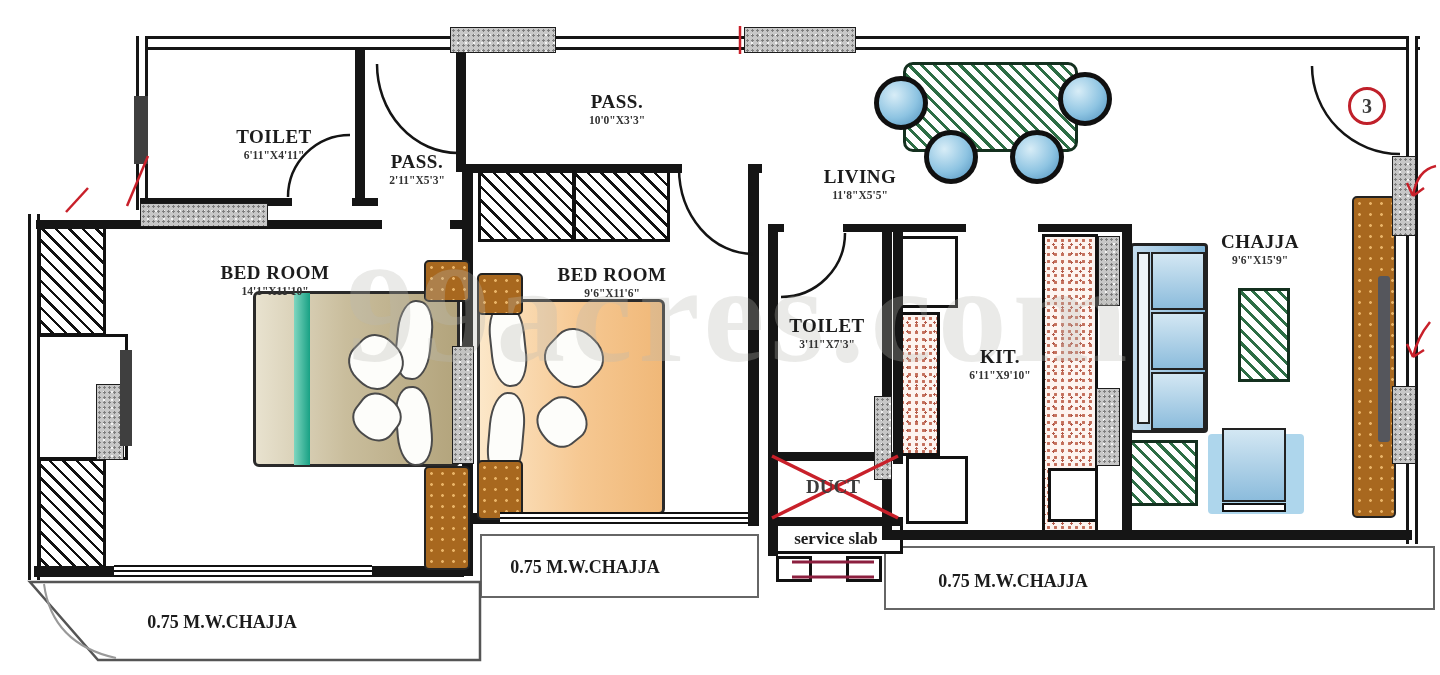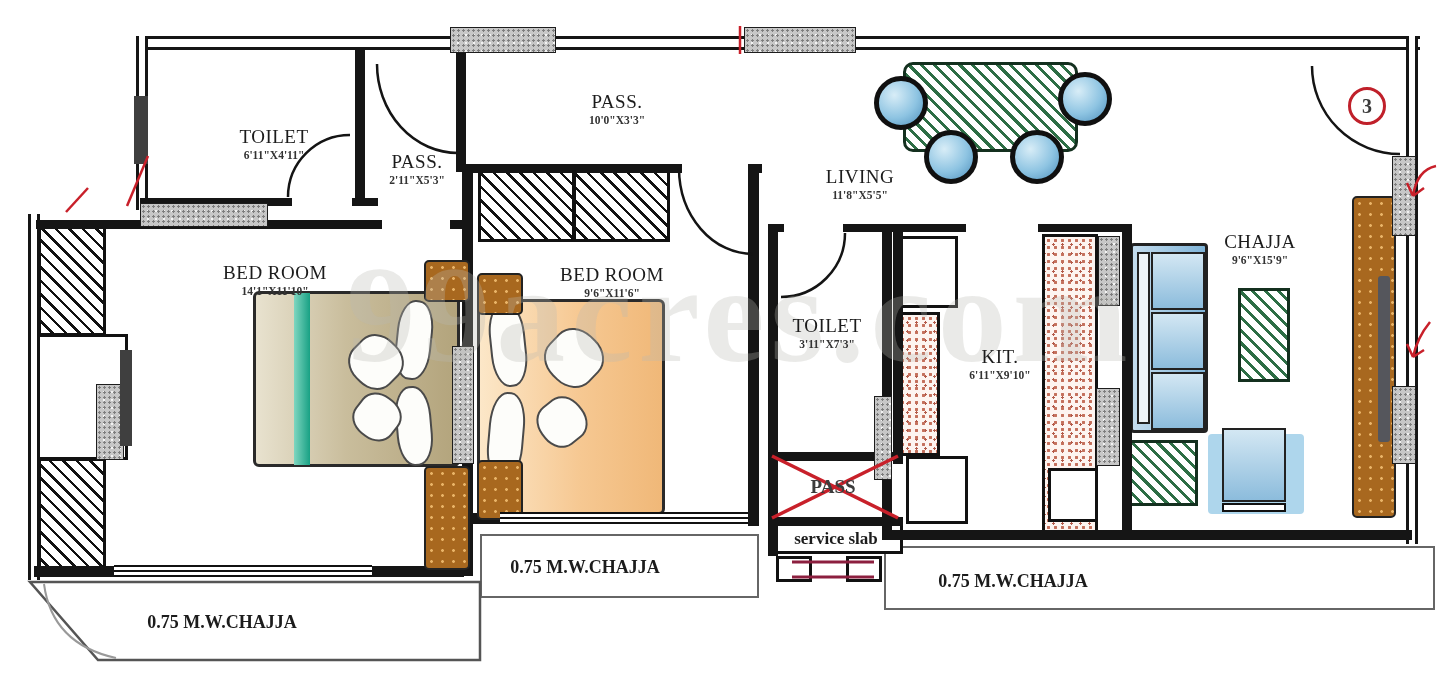--- a/index.html
+++ b/index.html
@@ -34,21 +34,21 @@
        border-radius:45%/38%;}
   .chair{position:absolute;z-index:3;width:54px;height:54px;border-radius:50%;border:5px solid #101010;
        background:radial-gradient(circle at 35% 32%,#d8edf7,#8ec4e2 55%,#4d8fbc);}
   .ht{position:absolute;z-index:3;border:3px solid #14301f;background-color:#fff;
       background-image:repeating-linear-gradient(45deg,transparent 0 6px,#2d6e45 6px 9px);}
   .strip{position:absolute;z-index:5;background-image:repeating-linear-gradient(180deg,#111 0 2px,#fff 2px 5px);}
   .chj{position:absolute;z-index:2;background:#fff;border:2px solid #666;}
   
   .lbl{position:absolute;transform:translate(-50%,-50%);text-align:center;z-index:10;
        color:#1c1c1c;white-space:nowrap;}
-  .rname{font-size:19px;font-weight:400;letter-spacing:.5px;}
+  .rname{font-size:19px;font-weight:700;letter-spacing:.5px;}
   .rdims{font-size:11.5px;font-weight:700;color:#333;margin-top:1px;}
   .small{font-size:17px;font-weight:600;}
   .chjlbl{font-size:18px;font-weight:700;}
   .duct{font-size:19px;font-weight:700;color:#3c3c3c;}
   #wm{position:absolute;left:210px;top:235px;width:1060px;z-index:8;text-align:center;
       font-size:138px;font-weight:700;color:rgba(185,185,178,0.30);letter-spacing:6px;
       pointer-events:none;}
   #unit3{position:absolute;left:1348px;top:87px;width:38px;height:38px;border:3px solid #c0202a;
       border-radius:50%;z-index:10;display:flex;align-items:center;justify-content:center;
       font-size:20px;font-weight:700;color:#3a3a3a;}
@@ -226,19 +226,19 @@
   </div>
   <div class="lbl" style="left:1000px;top:363px;">
     <div class="rname">KIT.</div>
     <div class="rdims">6'11"X9'10"</div>
   </div>
   <div class="lbl" style="left:1260px;top:248px;">
     <div class="rname">CHAJJA</div>
     <div class="rdims">9'6"X15'9"</div>
   </div>
 
-  <div class="lbl duct" style="left:833px;top:487px;">PASS</div>
+  <div class="lbl duct" style="left:833px;top:487px;">DUCT</div>
   <div class="lbl small" style="left:836px;top:539px;">service slab</div>
   <div class="lbl chjlbl" style="left:222px;top:622px;">0.75 M.W.CHAJJA</div>
   <div class="lbl chjlbl" style="left:585px;top:567px;">0.75 M.W.CHAJJA</div>
   <div class="lbl chjlbl" style="left:1013px;top:581px;">0.75 M.W.CHAJJA</div>
 
 </div>
 
 </body></html>

